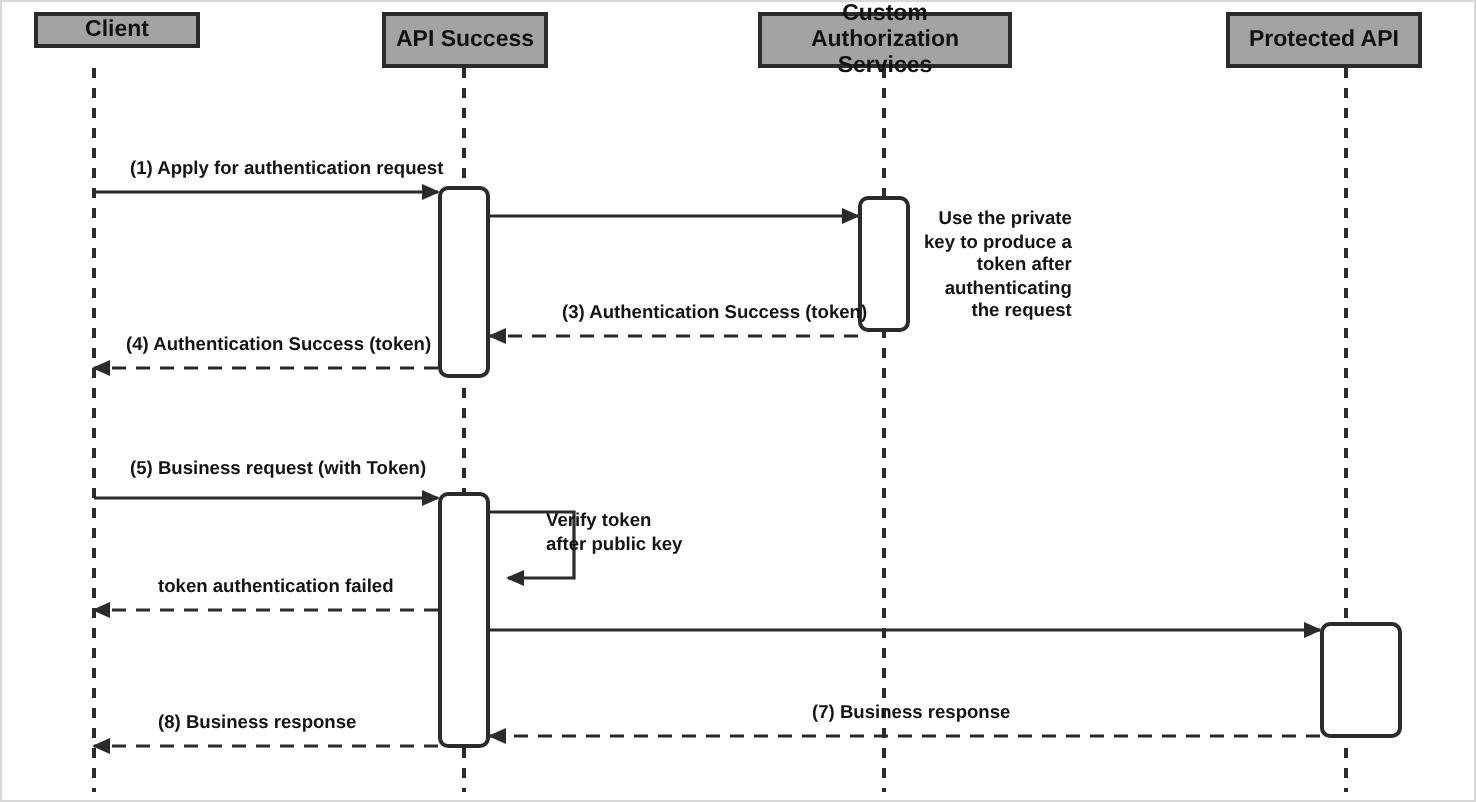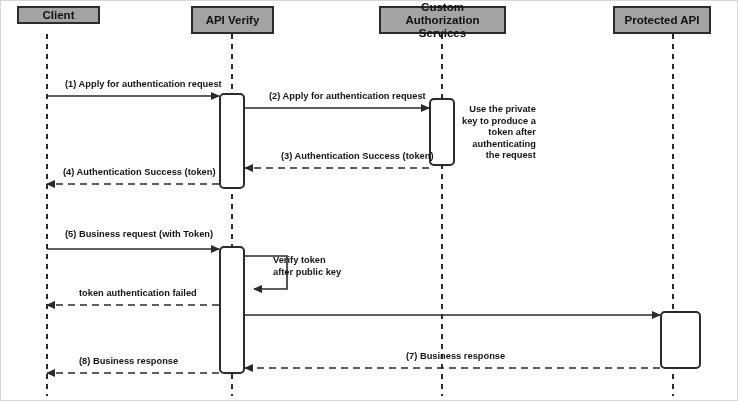--- a/index.html
+++ b/index.html
@@ -104,39 +104,38 @@
     <g id="self-message-loops" stroke="#2b2b2b" stroke-width="1.6" fill="none">
         <path d="M244,255 L286,255 L286,288 L253,288" marker-end="url(#arrow-solid)"></path>
       </g>
   </svg>
 
   <div class="lifeline-head" style="left:16px; top:5px; width:83px; height:18px;">
     <span>Client</span>
   </div>
 
   <div class="lifeline-head" style="left:190px; top:5px; width:83px; height:28px;">
-    <span>API Verify</span>
+    <span>API Success</span>
   </div>
 
   <div class="lifeline-head" style="left:378px; top:5px; width:127px; height:28px;">
     <span style="white-space:pre-line;">Custom Authorization
 Services</span>
   </div>
 
   <div class="lifeline-head" style="left:612px; top:5px; width:98px; height:28px;">
     <span>Protected API</span>
   </div>
 
   <div class="activation" style="left:218px; top:92px; width:26px; height:96px;"></div>
   <div class="activation" style="left:428px; top:97px; width:26px; height:68px;"></div>
   <div class="activation" style="left:218px; top:245px; width:26px; height:128px;"></div>
   <div class="activation" style="left:659px; top:310px; width:41px; height:58px;"></div>
 
   <div class="msg-label" style="left:64px;  top:78px;">(1) Apply for authentication request</div>
-  <div class="msg-label" style="left:268px; top:90px;">(2) Apply for authentication request</div>
   <div class="msg-label" style="left:280px; top:150px;">(3) Authentication Success (token)</div>
   <div class="msg-label" style="left:62px;  top:166px;">(4) Authentication Success (token)</div>
   <div class="msg-label" style="left:64px;  top:228px;">(5) Business request (with Token)</div>
   <div class="msg-label" style="left:78px; top:287px;">token authentication failed</div>
   <div class="msg-label" style="left:405px; top:350px;">(7) Business response</div>
   <div class="msg-label" style="left:78px;  top:355px;">(8) Business response</div>
 
   <div class="note-text" style="left:272px; top:254px;">Verify token
 after public key</div>
 

